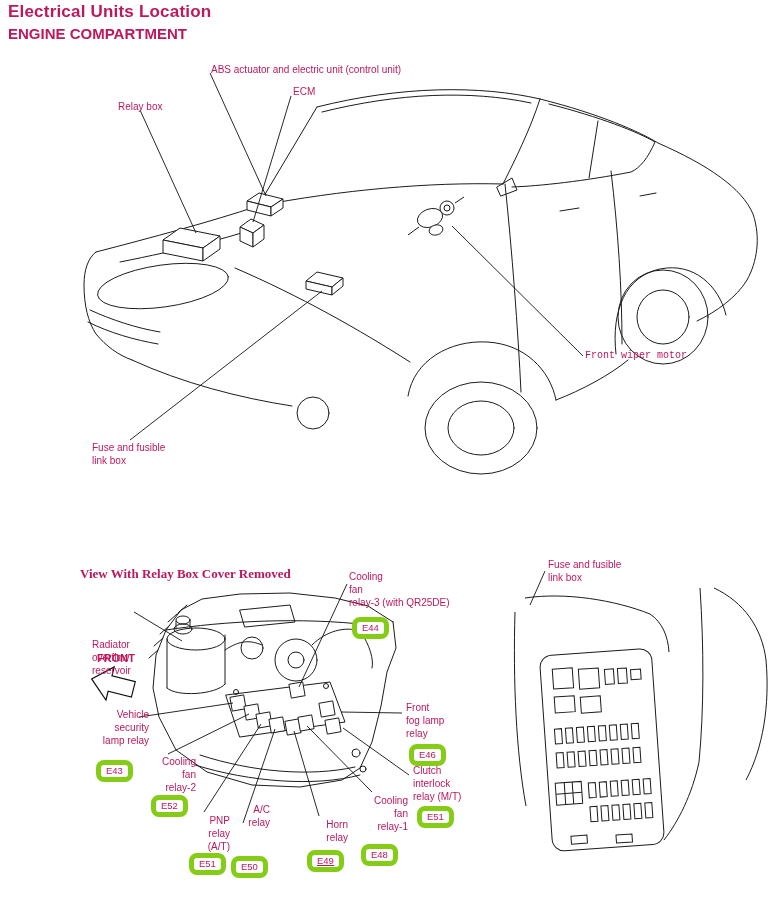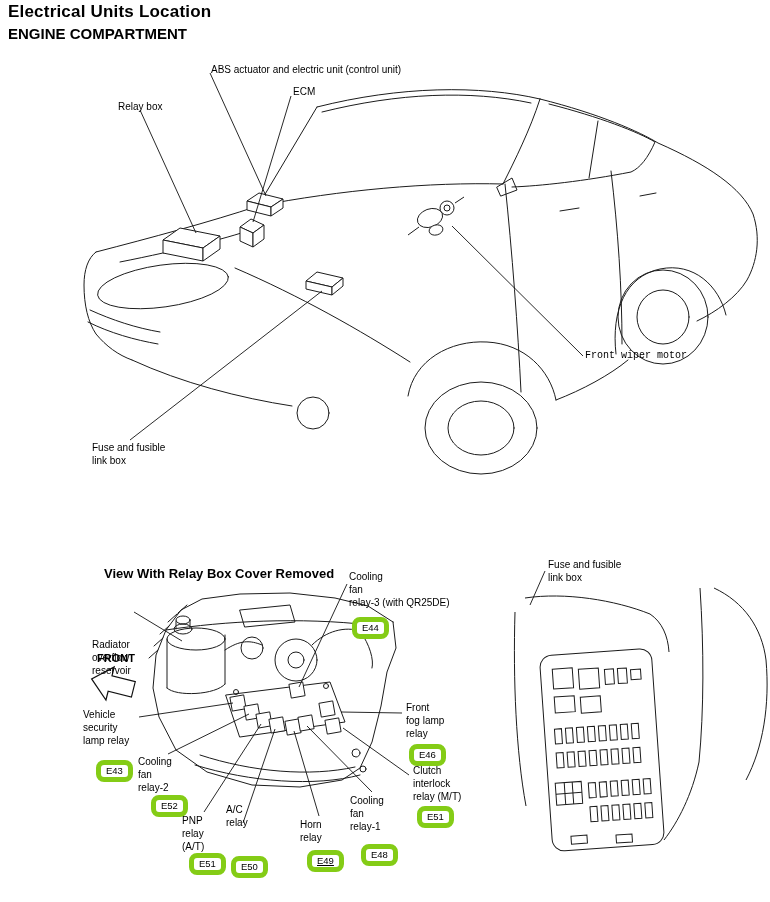--- a/index.html
+++ b/index.html
@@ -1,26 +1,26 @@
 <!DOCTYPE html>
 <html><head>
 <meta charset="utf-8">
 <style>
   html,body{margin:0;padding:0;background:#fff;}
   #page{
     position:relative;width:770px;height:902px;background:#ffffff;overflow:hidden;
-    font-family:"Liberation Sans","DejaVu Sans",sans-serif;color:#000000;
+    font-family:"Liberation Sans","DejaVu Sans",sans-serif;color:#be185d;
   }
   #art{position:absolute;left:0;top:0;z-index:1;}
   .txt{position:absolute;z-index:2;white-space:pre-line;}
   .doc-title{font-size:17px;font-weight:bold;letter-spacing:0.2px;}
   .doc-subtitle{font-size:15px;font-weight:bold;}
   .section-heading{font-size:13px;font-weight:bold;}
   .callout{font-size:10px;line-height:13px;}
-  .callout.center{text-align:left;}
+  .callout.center{text-align:right;margin-left:8px;}
   .front-label{font-size:11px;font-weight:bold;}
   .badge{
     position:absolute;z-index:2;font-size:9.5px;line-height:12px;
     border:5px solid #84cc16;border-radius:8px;padding:0 5px;background:#fff;
   }
   svg *{vector-effect:non-scaling-stroke;}
 </style>
 </head>
 <body>
 
@@ -241,21 +241,21 @@
   <div class="txt doc-title" style="left:8px;top:2px;">Electrical Units Location</div>
   <div class="txt doc-subtitle" style="left:8px;top:25px;">ENGINE COMPARTMENT</div>
 
   <div class="txt callout" style="left:211px;top:63px;">ABS actuator and electric unit (control unit)</div>
   <div class="txt callout" style="left:293px;top:85px;">ECM</div>
   <div class="txt callout" style="left:118px;top:100px;">Relay box</div>
   <div class="txt callout" style="left:585px;top:349px;font-family:Liberation Mono, monospace;">Front wiper motor</div>
   <div class="txt callout" style="left:92px;top:441px;">Fuse and fusible
 link box</div>
 
-  <div class="txt section-heading" style="left:104px;top:566px;">View With Relay Box Cover Removed</div>
+  <div class="txt section-heading" style="left:80px;top:566px;font-family:Liberation Serif, serif;">View With Relay Box Cover Removed</div>
   <div class="txt callout" style="left:92px;top:600px;margin-top:38px;">Radiator
 overflow
 reservoir</div>
   <div class="txt front-label" style="left:97px;top:652px;">FRONT</div>
 
   <div class="txt callout" style="left:349px;top:570px;">Cooling
 fan
 relay-3 (with QR25DE)</div>
   <span class="badge" style="left:352px;top:617px;">E44</span>
 

